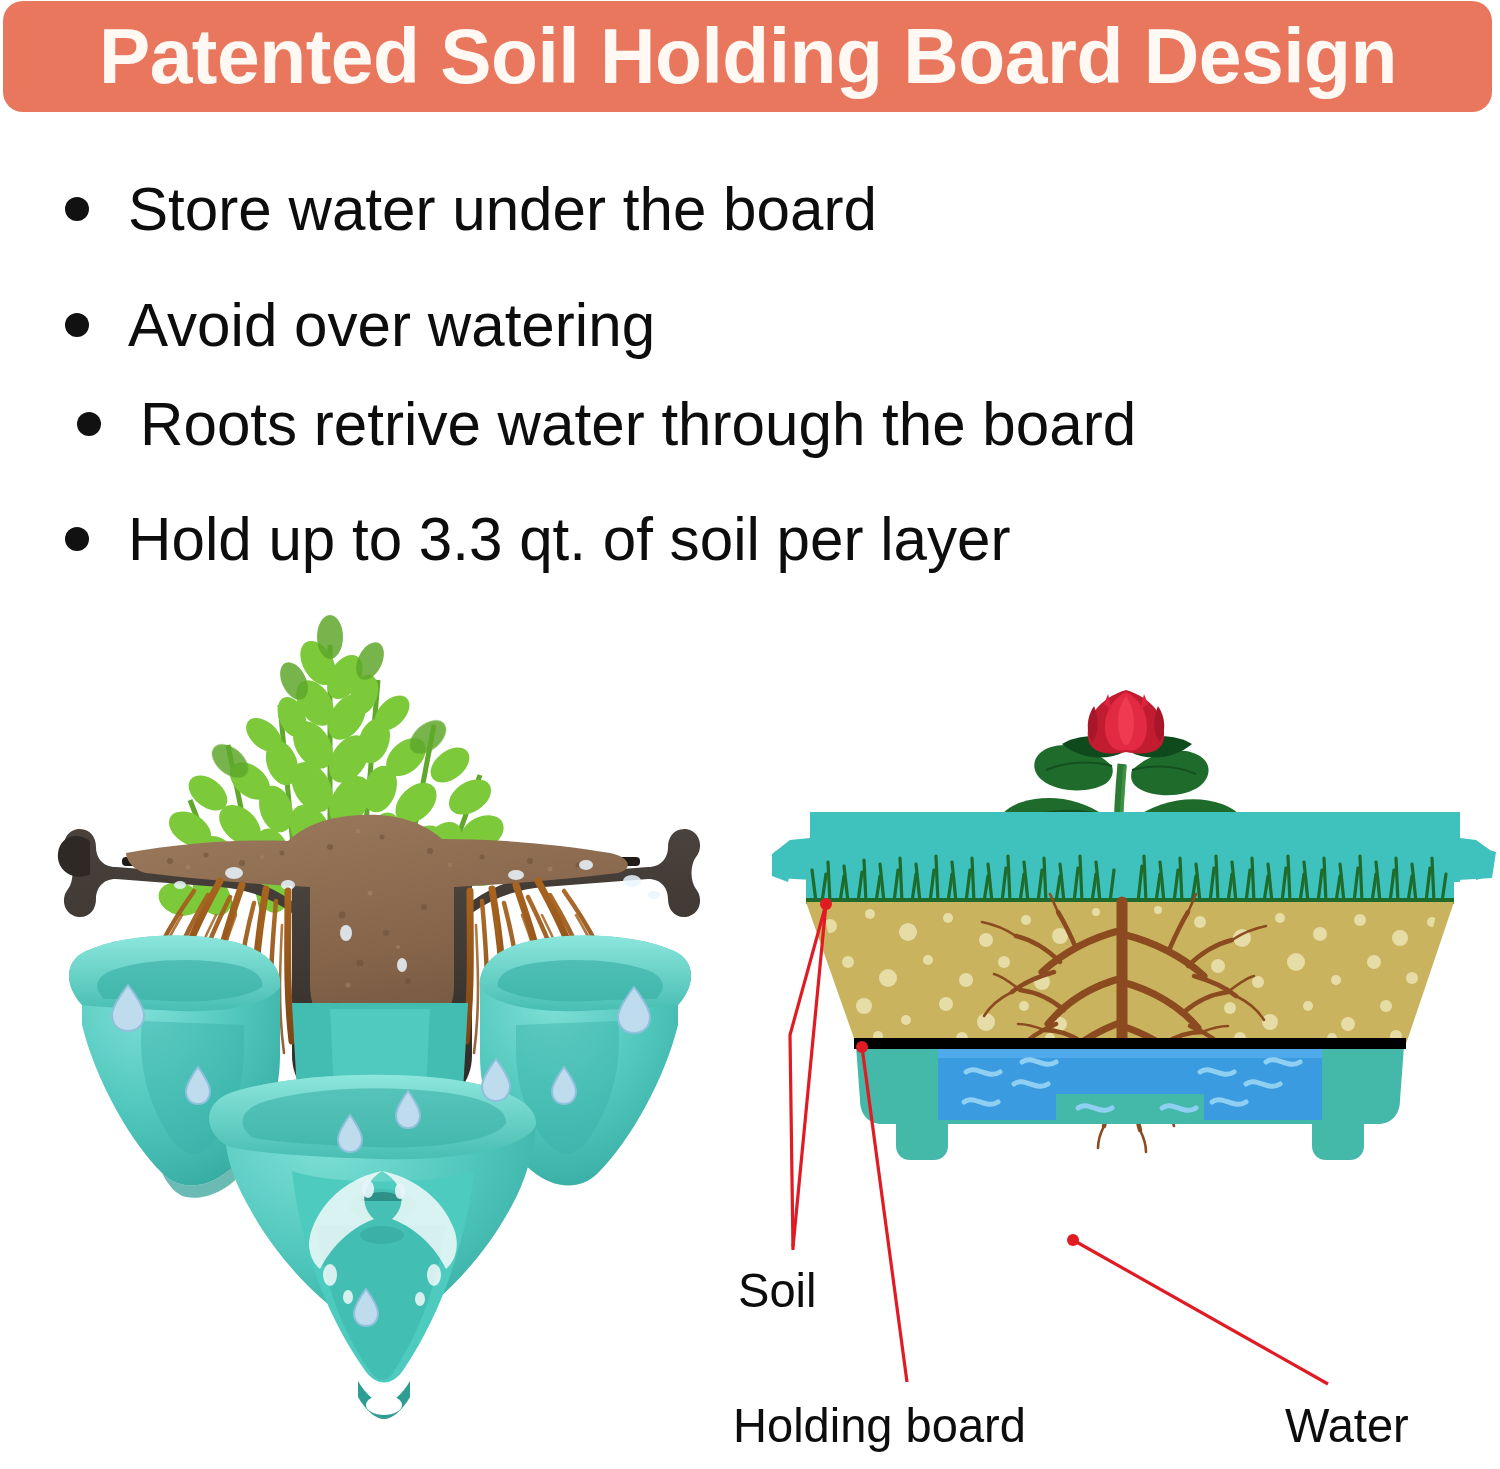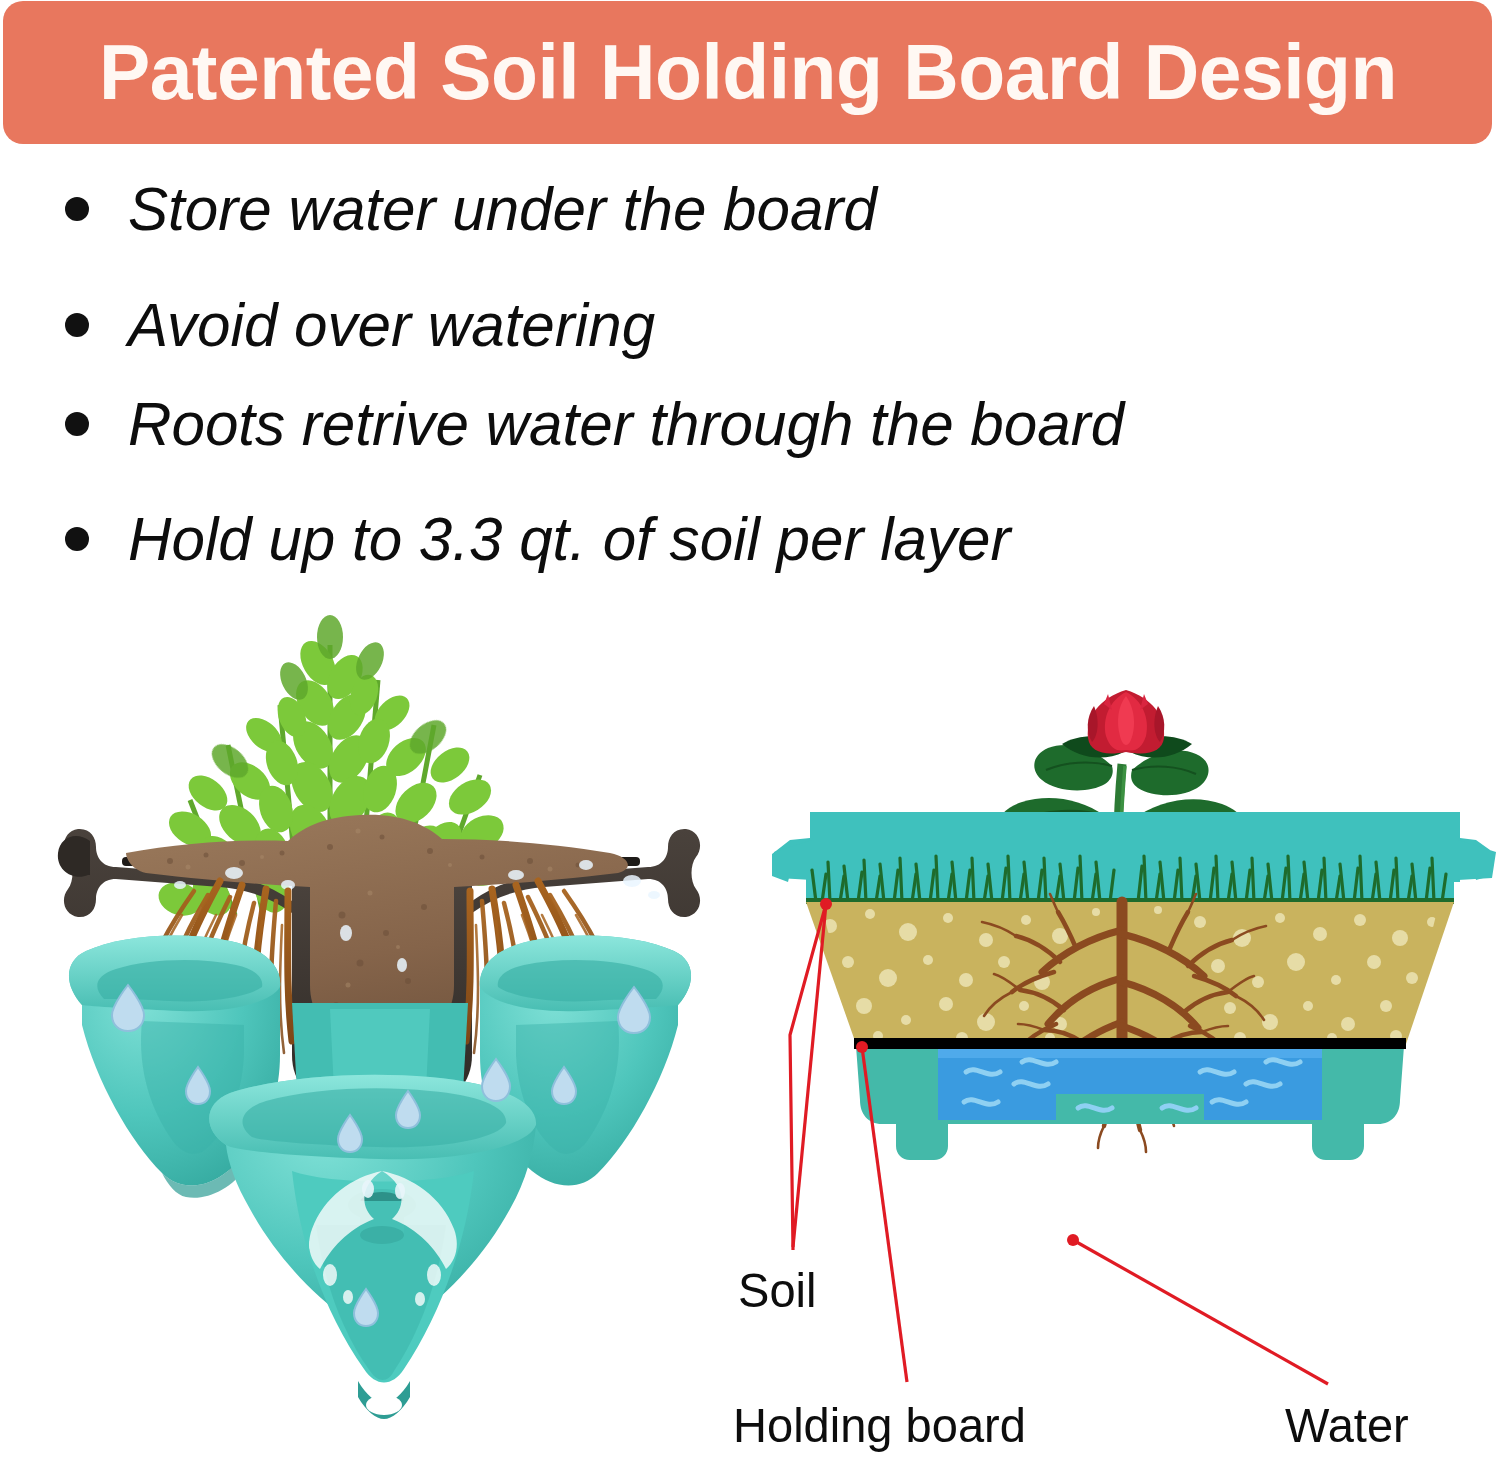--- a/index.html
+++ b/index.html
@@ -1,25 +1,25 @@
 <!DOCTYPE html>
 <html><head>
 <meta charset="utf-8">
 <style>
   html,body{margin:0;padding:0;background:#ffffff;}
   body{width:1500px;height:1469px;position:relative;overflow:hidden;
        font-family:"Liberation Sans","DejaVu Sans",sans-serif;}
 
   
-  #banner{position:absolute;left:3px;top:1px;width:1489px;height:143px;
+  #banner{position:absolute;left:3px;top:1px;width:1489px;height:111px;
           border-radius:20px;display:flex;align-items:center;justify-content:center;}
   #banner-title{font-size:78px;font-weight:bold;color:#FFF8F3;
                 letter-spacing:-0.5px;transform:scaleX(0.985);white-space:nowrap;
                 font-family:"Liberation Sans","DejaVu Sans",sans-serif;}
-  .bullet-row{position:absolute;display:flex;align-items:center;font-style:italic;}
+  .bullet-row{position:absolute;display:flex;align-items:center;}
   .bullet-dot{width:24px;height:24px;border-radius:50%;background:#111111;
               flex:0 0 auto;margin-right:39px;}
   .bullet-text{font-size:62px;color:#0d0d0d;white-space:nowrap;
                transform:scaleX(0.97);transform-origin:left center;line-height:1;}
 
   
   .abs{position:absolute;}
 
   
   #left-photo{position:absolute;left:30px;top:585px;width:700px;height:870px;}
@@ -43,21 +43,21 @@
   <div class="bullet-row" style="left:65px;top:178px;">
     <span class="bullet-dot"></span>
     <span class="bullet-text">Store water under the board</span>
   </div>
 
   <div class="bullet-row" style="left:65px;top:294px;">
     <span class="bullet-dot"></span>
     <span class="bullet-text">Avoid over watering</span>
   </div>
 
-  <div class="bullet-row" style="left:65px;top:393px;">
+  <div class="bullet-row" style="left:77px;top:393px;">
     <span class="bullet-dot"></span>
     <span class="bullet-text">Roots retrive water through the board</span>
   </div>
 
   <div class="bullet-row" style="left:65px;top:508px;justify-content:flex-end;">
     <span class="bullet-dot"></span>
     <span class="bullet-text">Hold up to 3.3 qt. of soil per layer</span>
   </div>
 
 </div>

